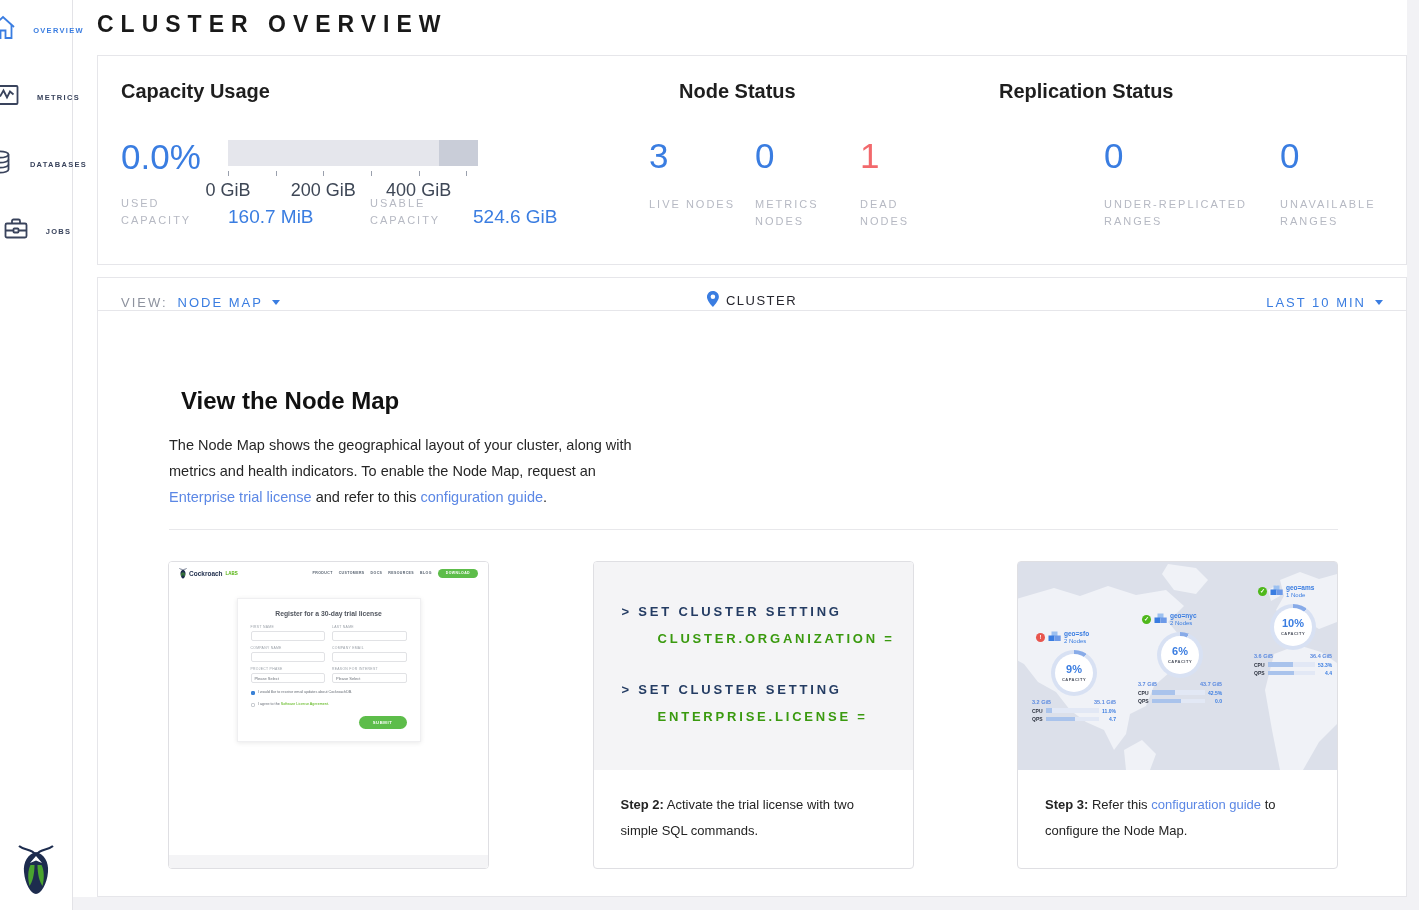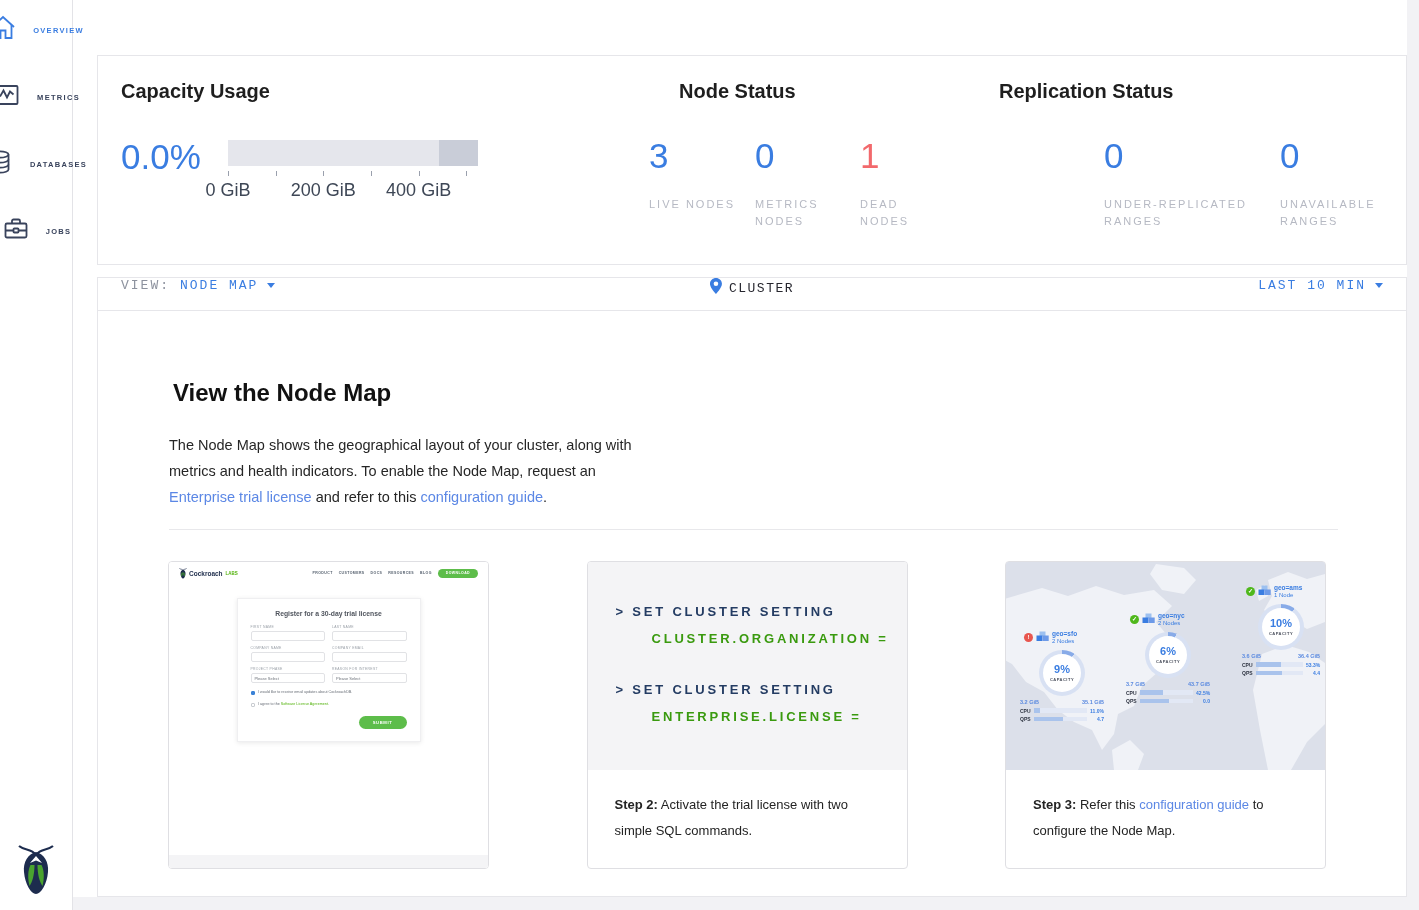--- a/index.html
+++ b/index.html
@@ -37,34 +37,34 @@
   .stat-label { font-size:11px; letter-spacing:2px; color:#b6b9c3; line-height:17px; }
   .cap-val { font-size:19px; color:#3a7de1; padding-bottom:1px; }
   .stat-cell { position:absolute; top:80px; }
   .stat-cell .num { font-size:35px; line-height:40px; color:#3a7de1; }
   .stat-cell.dead .num { color:#f2696c; }
   .stat-cell .lbl { margin-top:20px; font-size:11px; letter-spacing:2px; color:#b6b9c3; line-height:17px; }
   .s-live{left:551px;width:90px} .s-suspect{left:657px;width:92px} .s-dead{left:762px;width:80px}
   .s-total{left:901px;width:90px} .s-under{left:1006px;width:170px} .s-unavail{left:1182px;width:110px}
   
   .main-card { position:absolute; left:24px; top:277px; width:1310px; height:620px; background:#fff; border:1px solid #e6e6ea; }
-  .viewbar { height:33px; border-bottom:1px solid #e6e6ea; display:flex; align-items:flex-start; padding:0 23px; position:relative; font-size:13px;font-family:Liberation Mono, monospace; }
+  .viewbar { height:33px; border-bottom:1px solid #e6e6ea; display:flex; align-items:flex-end; padding:0 23px; position:relative; font-size:13px; }
   .vb-left { display:flex; align-items:center; gap:10px; }
   .vb-label { color:#8d929e; letter-spacing:2px; }
   .vb-value { color:#3a7de1; letter-spacing:2px; cursor:pointer; display:flex; align-items:center; }
   .caret { width:0; height:0; border-left:4.5px solid transparent; border-right:4.5px solid transparent; border-top:5.5px solid #3a7de1; display:inline-block; margin-left:9px; }
   .vb-center { position:absolute; left:50%; transform:translateX(-50%); display:flex; align-items:center; gap:7px; color:#26262e; letter-spacing:1.5px; }
   .vb-right { margin-left:auto; color:#3a7de1; letter-spacing:2px; display:flex; align-items:center; cursor:pointer; }
   .main-body { position:relative; height:585px; }
-  .nm-title { position:absolute; left:71px; top:64px; margin:4px; font-size:24px; font-weight:600; color:#111; }
+  .nm-title { position:absolute; left:71px; top:64px; margin:12px; font-size:24px; font-weight:600; color:#111; }
   .nm-desc { position:absolute; left:71px; top:106px; width:478px; font-size:14.5px; line-height:26px; color:#262626; }
   a.link { color:#5b87e5; text-decoration:none; cursor:pointer; }
   .trial-btn { position:absolute; right:68px; top:71px; height:41px; padding:0 30px; background:#fff; border:1px solid #c9c9ce; border-radius:5px; color:#3a7de1; font-size:14.5px; letter-spacing:1.5px; font-family:"Liberation Sans",sans-serif; cursor:pointer; }
   .divider { position:absolute; left:71px; right:68px; top:218px; border-top:1px solid #e8e8eb; }
-  .steps-row { position:absolute; left:70px; right:80px; top:250px; display:flex; justify-content:space-between; }
+  .steps-row { position:absolute; left:70px; right:68px; top:250px; display:flex; justify-content:space-between; }
   .step-card { width:321px; height:308px; border:1px solid #dfdfe3; border-radius:4px; background:#fff; overflow:hidden; }
   .step-img { height:208px; position:relative; }
   .step-caption { padding:22px 27px 0; font-size:13px; line-height:26px; color:#242424; }
   .step-caption b { font-weight:700; }
   
   .mini-site { background:#fff; height:100%; position:relative; }
   .ms-header { height:22px; display:flex; align-items:center; justify-content:space-between; padding:0 10px; }
   .ms-logo { display:flex; align-items:center; gap:2px; }
   .ms-brand { font-size:6.5px; font-weight:700; color:#1c2b4a; }
   .ms-brand-suffix { font-size:4.5px; font-weight:700; color:#54b30e; margin-left:1px; }
@@ -158,37 +158,44 @@
       <path d="M19 11 C24 4 30 7 36 2" stroke="#1d2c4e" stroke-width="2.2" fill="none"></path>
       <path d="M19 8 C27 10 32 18 31 28 C30 40 24 50 19 50 C14 50 8 40 7 28 C6 18 11 10 19 8 Z" fill="#1d2c4e"></path>
       <path d="M19 12 L25 19 L19 16.5 L13 19 Z" fill="#fff"></path>
       <path d="M17.5 21 C17.5 30 15.5 38 12.5 42 C10.5 34 10.8 26 13.5 21 Z" fill="#4aa32f"></path>
       <path d="M20.5 21 C20.5 30 22.5 38 25.5 42 C27.5 34 27.2 26 24.5 21 Z" fill="#4aa32f"></path>
     </svg>
   </div>
 </aside>
 
 <div class="content">
+  <h1 class="page-title">CLUSTER OVERVIEW</h1>
 
   <section class="summary-card">
     <h2 class="panel-title t-capacity">Capacity Usage</h2>
     <div class="cap-pct">0.0%</div>
     <div class="cap-chart">
       <div class="cap-bar">
           <div class="cap-bar-dark"></div>
         </div>
       <div class="tick" style="left:0%"></div>
       <div class="tick" style="left:19.06%"></div>
       <div class="tick" style="left:38.13%"></div>
       <div class="tick" style="left:57.19%"></div>
       <div class="tick" style="left:76.25%"></div>
       <div class="tick" style="left:95.32%"></div>
       <div class="tick-label" style="left:0%">0 GiB</div>
       <div class="tick-label" style="left:38.13%">200 GiB</div>
       <div class="tick-label" style="left:76.25%">400 GiB</div>
+    </div>
+    <div class="cap-details">
+      <span class="stat-label">USED CAPACITY</span>
+      <span class="cap-val">160.7 MiB</span>
+      <span class="stat-label">USABLE CAPACITY</span>
+      <span class="cap-val">524.6 GiB</span>
     </div>
 
     <h2 class="panel-title t-nodes">Node Status</h2>
     <div class="stat-cell s-live">
       <div class="num">3</div>
       <div class="lbl">LIVE NODES</div>
     </div>
     <div class="stat-cell s-suspect">
       <div class="num">0</div>
       <div class="lbl">METRICS NODES</div>

